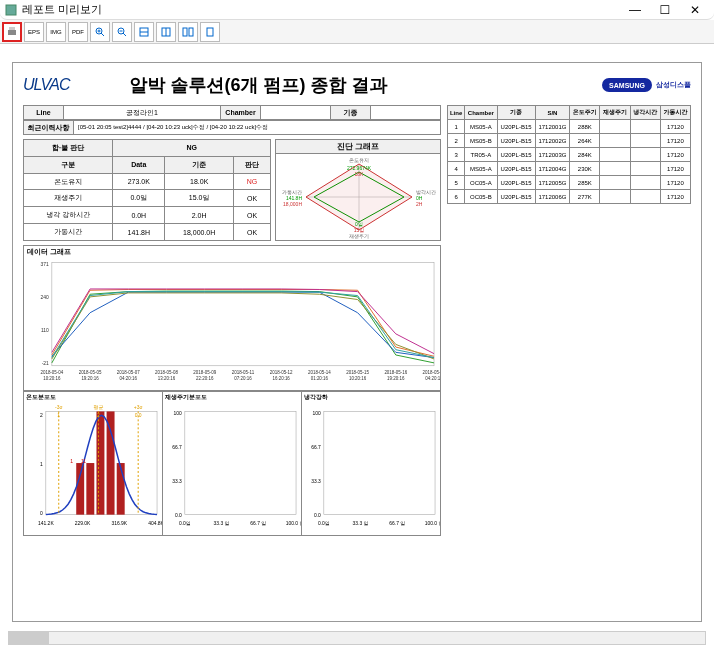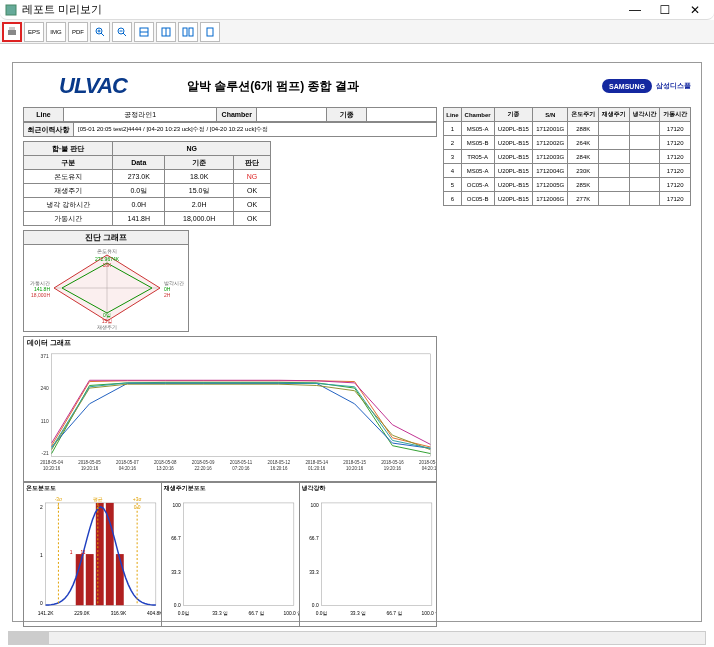--- a/index.html
+++ b/index.html
@@ -8,33 +8,33 @@
 .titlebar .icon { width: 14px; height: 14px; margin-right: 4px; }
 .titlebar .title { flex: 1; font-size: 11px; }
 .titlebar .winbtn { width: 30px; text-align: center; font-size: 12px; cursor: default; }
 .toolbar { height: 24px; display: flex; align-items: center; padding: 2px; border-bottom: 1px solid #ccc; background: #f5f5f5; gap: 2px; }
 .tbtn { width: 20px; height: 20px; border: 1px solid #bbb; background: #fff; display: flex; align-items: center; justify-content: center; font-size: 6px; cursor: default; }
 .tbtn.sel { border: 2px solid #d22; }
 .tbtn svg { width: 12px; height: 12px; }
 .report { padding: 18px 12px; overflow: auto; height: 600px; }
 .sheet { border: 1px solid #999; padding: 10px; width: 690px; height: 560px; position: relative; }
 .header { display: flex; align-items: center; margin-bottom: 8px; }
-.logo { color: #0a3a8a; font-weight: bold; font-size: 22px; font-style: italic; letter-spacing: -1px; margin-left: 36px; }
-.maintitle { flex: 1; text-align: left; padding-left: 60px; font-size: 12px; font-weight: bold; }
+.logo { color: #0a3a8a; font-weight: normal; font-size: 16px; font-style: italic; letter-spacing: -1px; }
+.maintitle { flex: 1; text-align: left; padding-left: 60px; font-size: 18px; font-weight: bold; }
 .samsunglogo { width: 50px; height: 14px; background: #1428a0; border-radius: 7px; color: #fff; font-size: 7px; display: flex; align-items: center; justify-content: center; font-weight: bold; margin-right: 4px; }
 .samsungtext { font-size: 7px; color: #1428a0; font-weight: bold; }
 .toprow { display: flex; gap: 6px; margin-bottom: 6px; }
 .leftcol { width: 418px; }
 .rightcol { width: 250px; }
 table { border-collapse: collapse; width: 100%; }
 th, td { border: 1px solid #888; padding: 1px 3px; font-size: 7px; text-align: center; height: 14px; }
 th { background: #f0f0f0; font-weight: bold; }
 .infotable th { width: 40px; }
 .histtable td { font-size: 6px; text-align: left; padding-left: 4px; }
-.judgesection { display: flex; gap: 4px; margin-top: 4px; flex-direction: column; }
+.judgesection { display: flex; gap: 4px; margin-top: 4px; }
 .judgetable { width: 248px; }
 .graphbox { width: 166px; border: 1px solid #888; }
 .graphbox .gtitle { text-align: center; font-size: 8px; border-bottom: 1px solid #888; padding: 1px; font-weight: bold; background: #f0f0f0; }
 .radar { width: 100%; height: 86px; position: relative; }
 .ng { color: #d22; }
 .datagraph { border: 1px solid #888; margin-top: 4px; }
 .datagraph .gtitle2 { font-size: 7px; padding: 1px 3px; font-weight: bold; }
 .mainchart { width: 100%; height: 130px; position: relative; }
 .smallcharts { display: flex; gap: 0; }
 .smallchart { flex: 1; border: 1px solid #888; border-right: none; }

